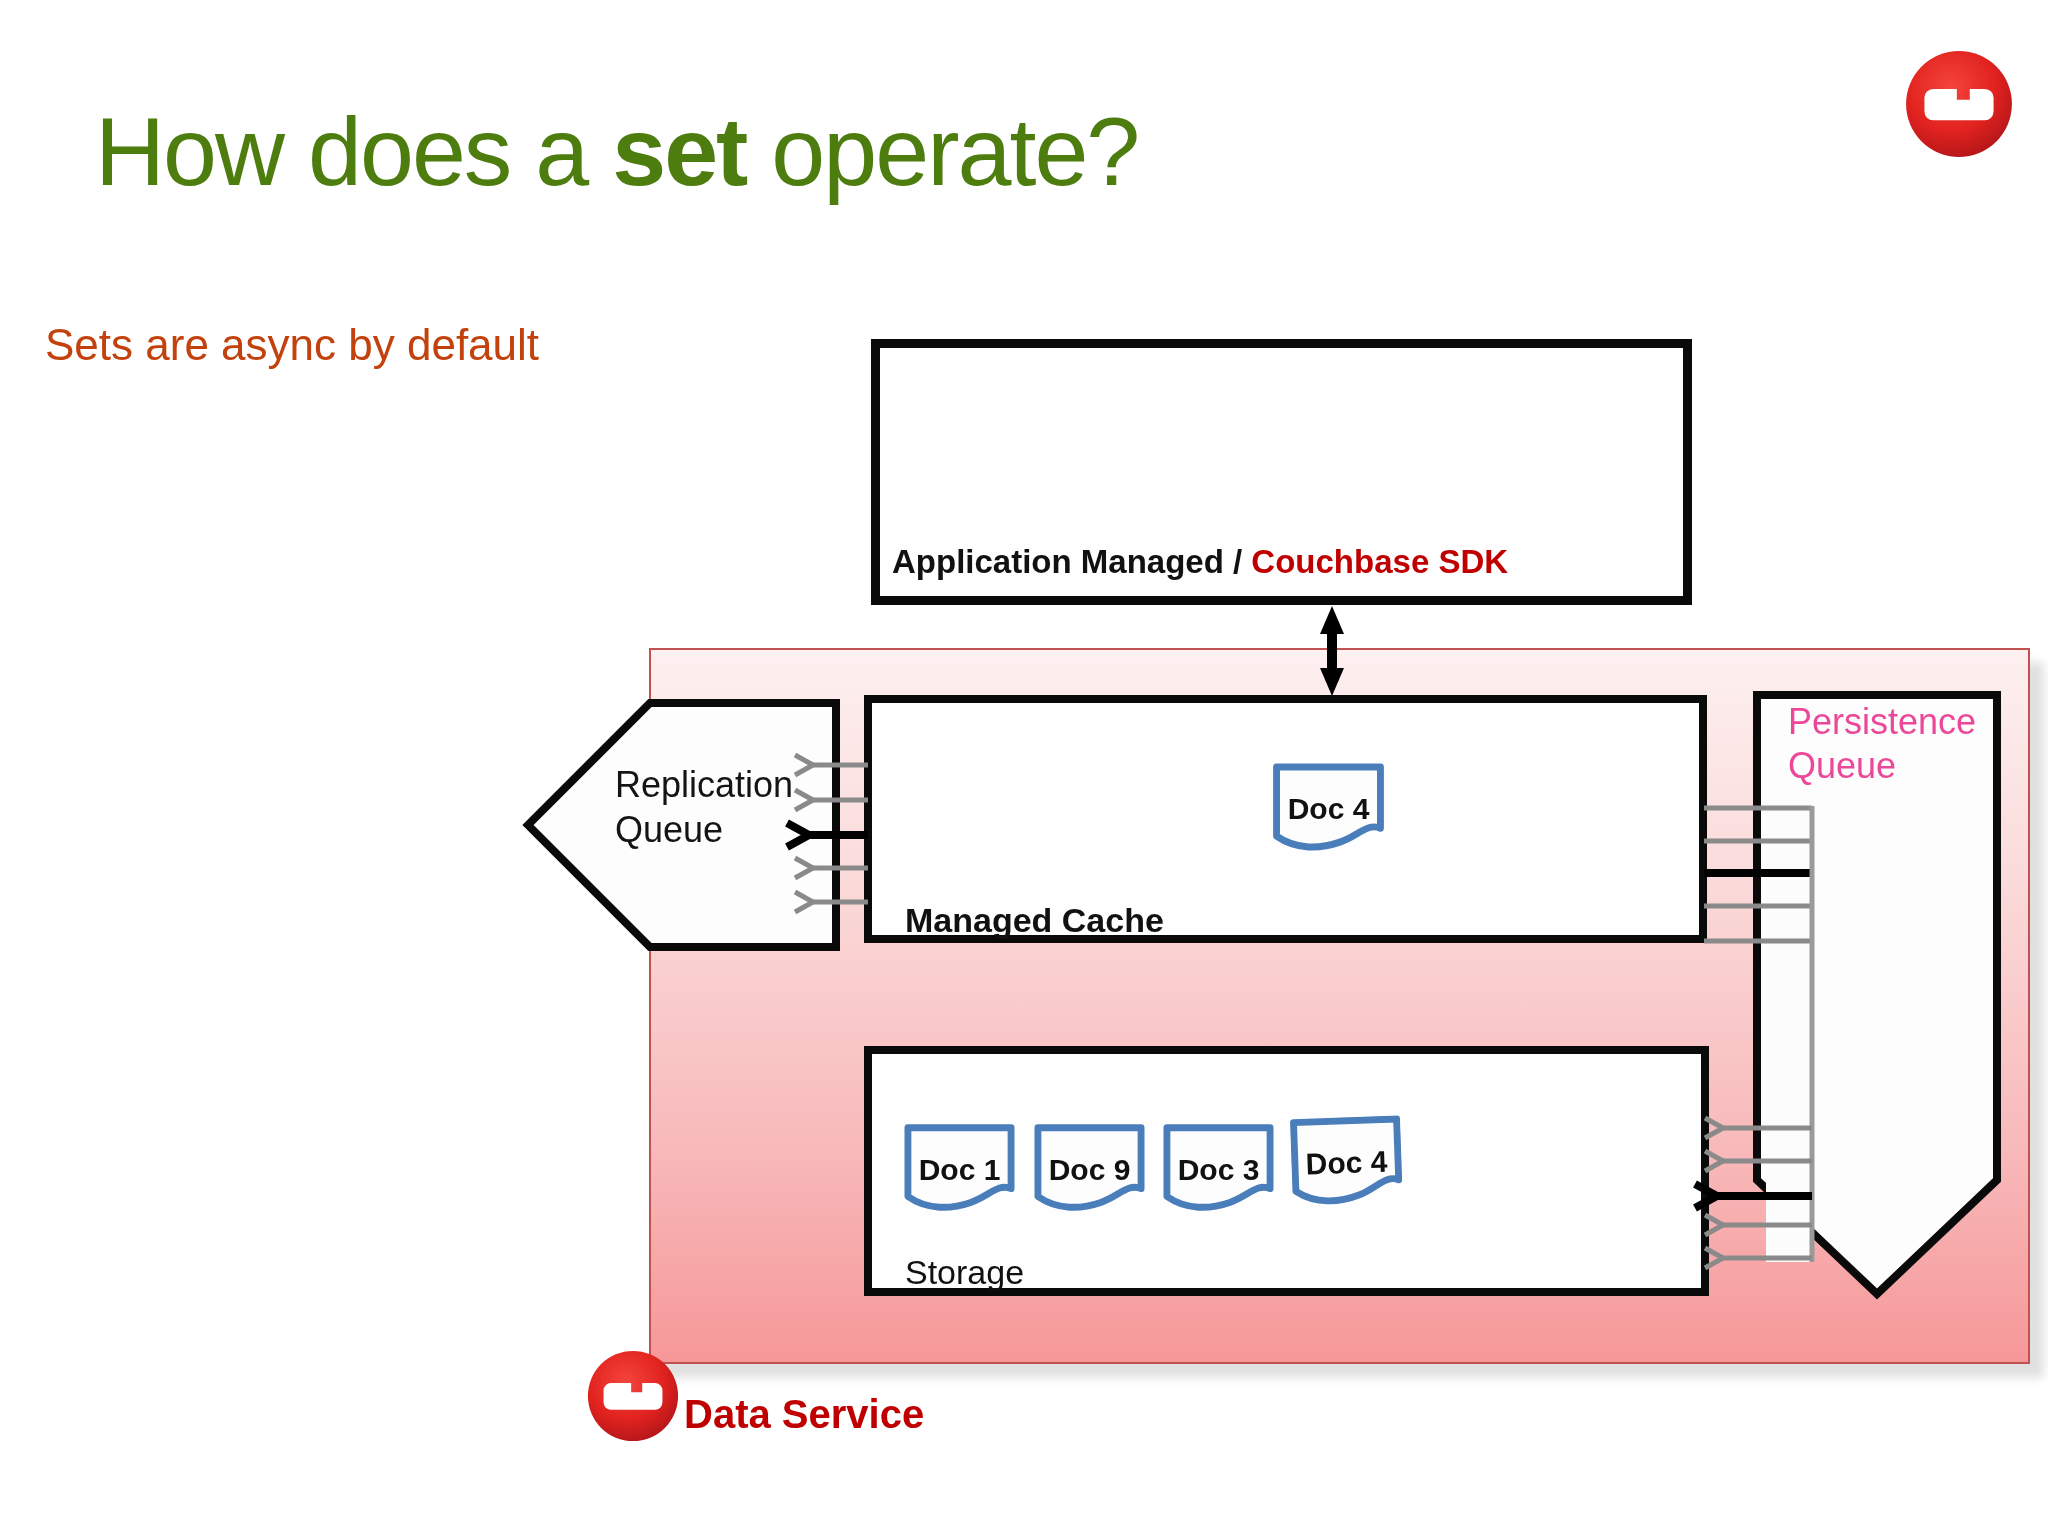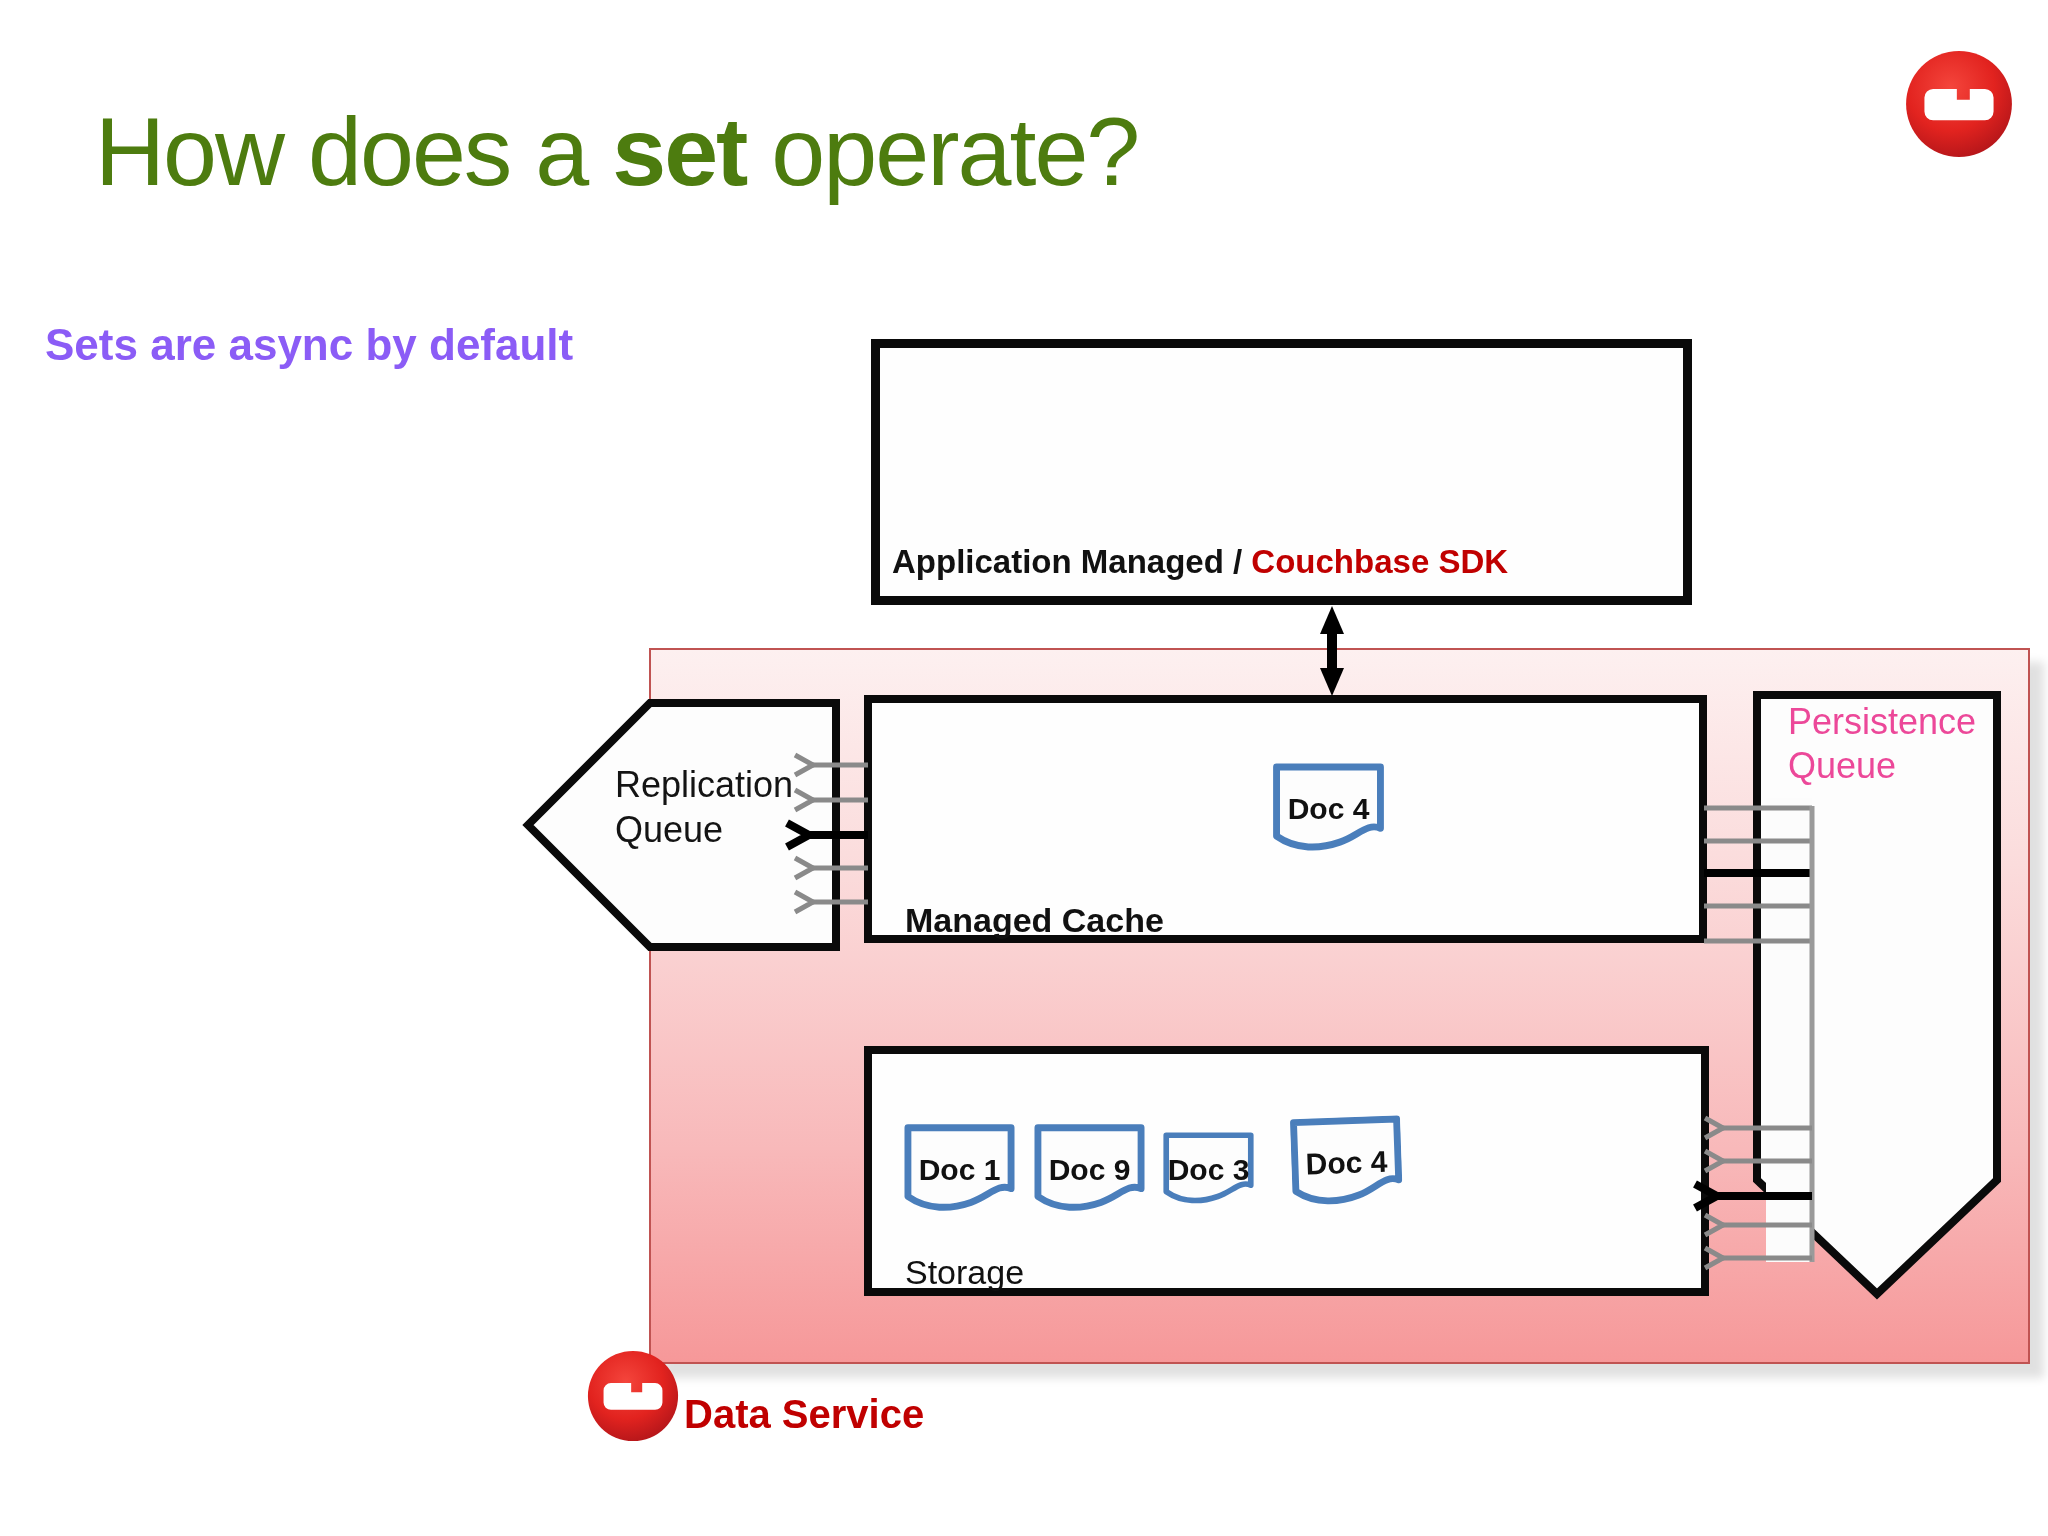--- a/index.html
+++ b/index.html
@@ -5,21 +5,21 @@
   html,body{margin:0;padding:0;}
   body{
     width:2048px;height:1536px;background:#ffffff;position:relative;overflow:hidden;
     font-family:"Liberation Sans", sans-serif;color:#111;
   }
   .abs{position:absolute;}
 
   
   .title{left:95px;top:96px;font-size:97px;letter-spacing:-2px;color:#4d7c0f;z-index:5;}
   .title .em{font-weight:bold;}
-  .subtitle{left:45px;top:320px;font-size:44px;color:#8b5cf6;z-index:5;font-weight:bold;}
+  .subtitle{left:45px;top:320px;font-size:44px;color:#c2410c;z-index:5;}
 
   
   .logo-top{left:1905px;top:50px;width:108px;height:108px;z-index:60;}
 
   
   .app-box{left:871px;top:339px;width:821px;height:266px;background:#fefefe;
     border:9px solid #0a0a0a;box-sizing:border-box;z-index:30;}
   .app-label{left:892px;top:543px;font-size:33px;font-weight:bold;z-index:45;white-space:nowrap;}
   .app-label .accent{color:#c00000;}
 
@@ -44,21 +44,21 @@
   .storage-label{left:905px;top:1253px;font-size:34px;font-weight:normal;z-index:45;}
 
   
   .doc{z-index:35;}
   .doc svg{position:absolute;left:0;top:0;width:100%;height:100%;}
   .doc-label{position:absolute;left:0;right:0;top:32%;text-align:center;
     font-size:30px;font-weight:bold;color:#111;}
   .doc-mc4{left:1272px;top:763px;width:113px;height:92px;}
   .doc-s1{left:904px;top:1123px;width:111px;height:93px;}
   .doc-s2{left:1034px;top:1123px;width:111px;height:93px;}
-  .doc-s3{left:1163px;top:1123px;width:91px;height:93px;}
+  .doc-s3{left:1163px;top:1123px;width:111px;height:93px;}
   .doc-s4{left:1291px;top:1116px;width:111px;height:93px;transform:rotate(-2deg);}
 
   
   .overlay{left:0;top:0;width:2048px;height:1536px;z-index:40;pointer-events:none;}
 
   
   .logo-ds{left:587px;top:1350px;width:92px;height:92px;z-index:61;}
   .ds-label{left:684px;top:1392px;font-size:40px;font-weight:bold;color:#c00000;z-index:61;}
 </style>
 </head>

